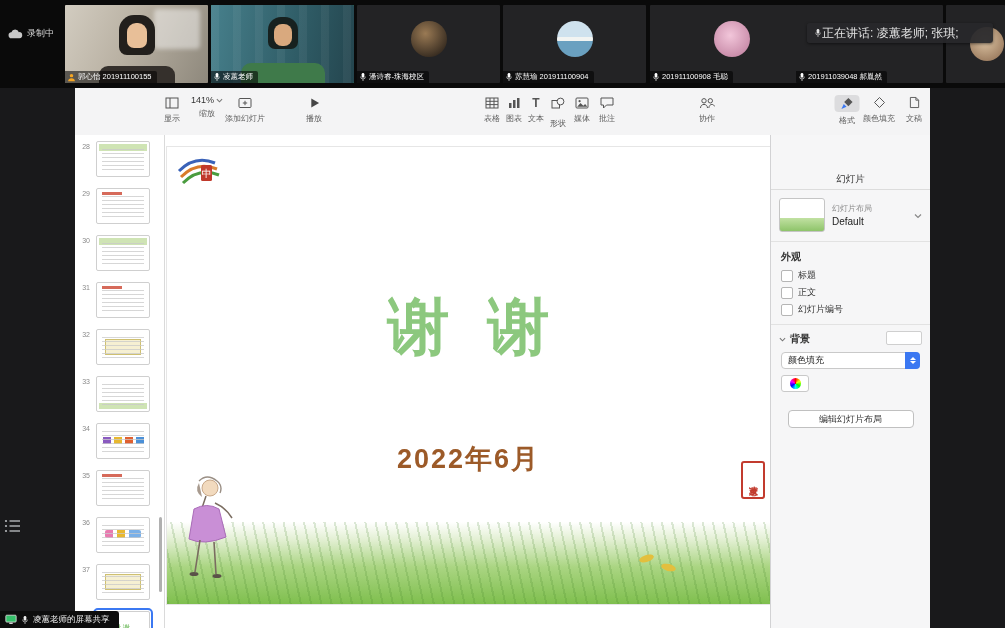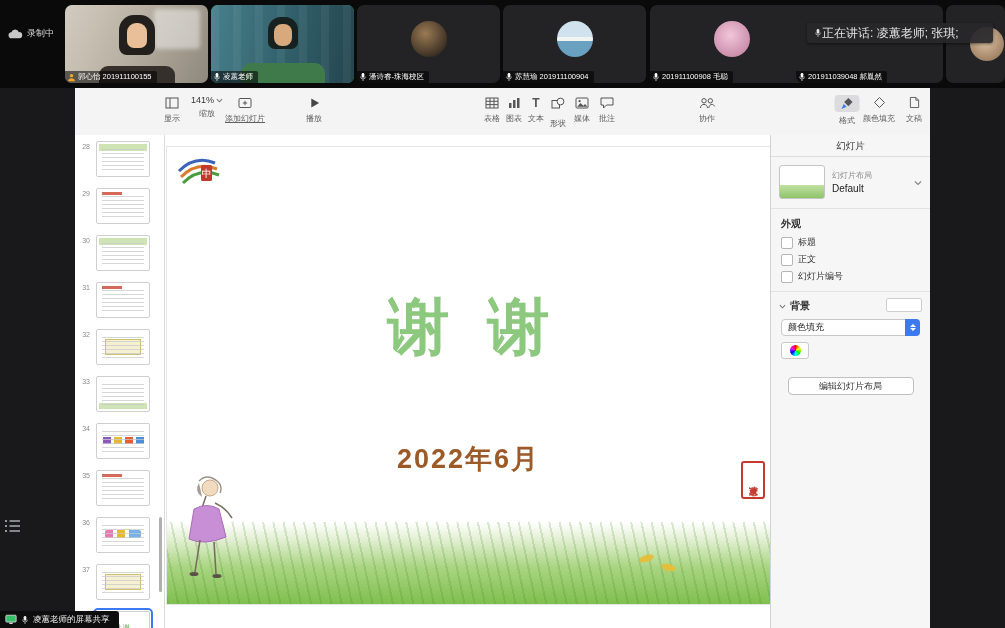--- a/index.html
+++ b/index.html
@@ -6,21 +6,21 @@
   body{
     width:1005px;height:628px;position:relative;overflow:hidden;
     background:#19191b;
     font-family:"Liberation Sans","DejaVu Sans",sans-serif;
     -webkit-font-smoothing:antialiased;
   }
   
   .video-strip{position:absolute;left:0;top:0;width:1005px;height:88px;background:#0a0a0a;}
   .rec{position:absolute;left:8px;top:27px;display:flex;align-items:center;gap:4px;
        color:#d6d6d6;font-size:9px;}
-  .tile{position:absolute;top:5px;height:78px;background:#232325;overflow:hidden;border-radius:7px;}
+  .tile{position:absolute;top:5px;height:78px;background:#232325;overflow:hidden;border-radius:1px;}
   .tile.speaking{box-shadow:0 0 0 2px #2eb85c inset;}
   .t1{left:65px;width:143px;}
   .t2{left:211px;width:143px;}
   .t3{left:357px;width:143px;}
   .t4{left:503px;width:143px;}
   .t5{left:650px;width:163px;}
   .t6{left:796px;width:147px;}
   .t7{left:946px;width:59px;}
   .vid{position:absolute;inset:0;}
   .vid1{background:linear-gradient(115deg,#d2ccc0 0%,#b9b1a3 45%,#8e887c 100%);}
@@ -104,21 +104,21 @@
   .stamp{position:absolute;left:574px;top:314px;width:20px;height:34px;border:2px solid #c23b2e;
       border-radius:3px;display:flex;align-items:center;justify-content:center;}
   .stamp span{writing-mode:vertical-rl;color:#c23b2e;font-size:9px;font-weight:bold;letter-spacing:1px;}
   .leaf{position:absolute;width:15px;height:7px;background:#e3bf3d;border-radius:50%;}
   .leaf.l1{left:472px;top:408px;transform:rotate(-18deg);}
   .leaf.l2{left:494px;top:417px;transform:rotate(14deg);}
   
   .kn-inspector{position:absolute;right:0;top:47px;width:160px;bottom:0;background:#f6f6f7;
       border-left:1px solid #d2d2d4;box-sizing:border-box;}
   .insp-head{height:21px;line-height:21px;text-align:center;font-size:9.5px;color:#333;
-      border-bottom:1px solid #dcdcdc;}
+      border-bottom:1px solid #dcdcdc;margin-top:33px;}
   .layout-row{display:flex;align-items:center;gap:7px;padding:8px 8px 9px 8px;
       border-bottom:1px solid #e2e2e2;position:relative;}
   .layout-prev{width:44px;height:32px;border:1px solid #c5c5c5;border-radius:3px;flex:0 0 44px;
       background:linear-gradient(to bottom,#fff 58%,#c3e2a4 58%,#8ec46a 100%);}
   .layout-texts{display:flex;flex-direction:column;gap:2px;}
   .layout-texts .cap{font-size:8px;color:#8a8a8a;}
   .layout-texts .val{font-size:10px;color:#222;}
   .layout-row .chev{position:absolute;right:8px;top:50%;transform:translateY(-50%);}
   .sec-title{font-size:10px;font-weight:bold;color:#333;margin:8px 0 5px 10px;}
   .chk-row{display:flex;align-items:center;gap:5px;margin:0 0 4px 10px;font-size:9px;color:#333;}
@@ -270,21 +270,21 @@
     <div class="tbi" style="left:132px;">
       <span class="zoomtop">
         <span>141%</span>
         <svg width="7" height="5" viewBox="0 0 8 5">
           <polyline points="1,1 4,4 7,1" fill="none" stroke="#777" stroke-width="1.2"></polyline>
         </svg>
       </span>
       <span>缩放</span>
     </div>
 
-    <div class="tbi" style="left:170px;text-decoration:underline;">
+    <div class="tbi" style="left:170px;">
       <span class="icbox">
           <svg width="14" height="12" viewBox="0 0 14 12">
         <rect x="1" y="1.5" width="12" height="9" rx="1" fill="none" stroke="#555"></rect>
         <line x1="7" y1="3.8" x2="7" y2="8.2" stroke="#555"></line>
         <line x1="4.8" y1="6" x2="9.2" y2="6" stroke="#555"></line>
       </svg>
         </span>
       <span>添加幻灯片</span>
     </div>
 

